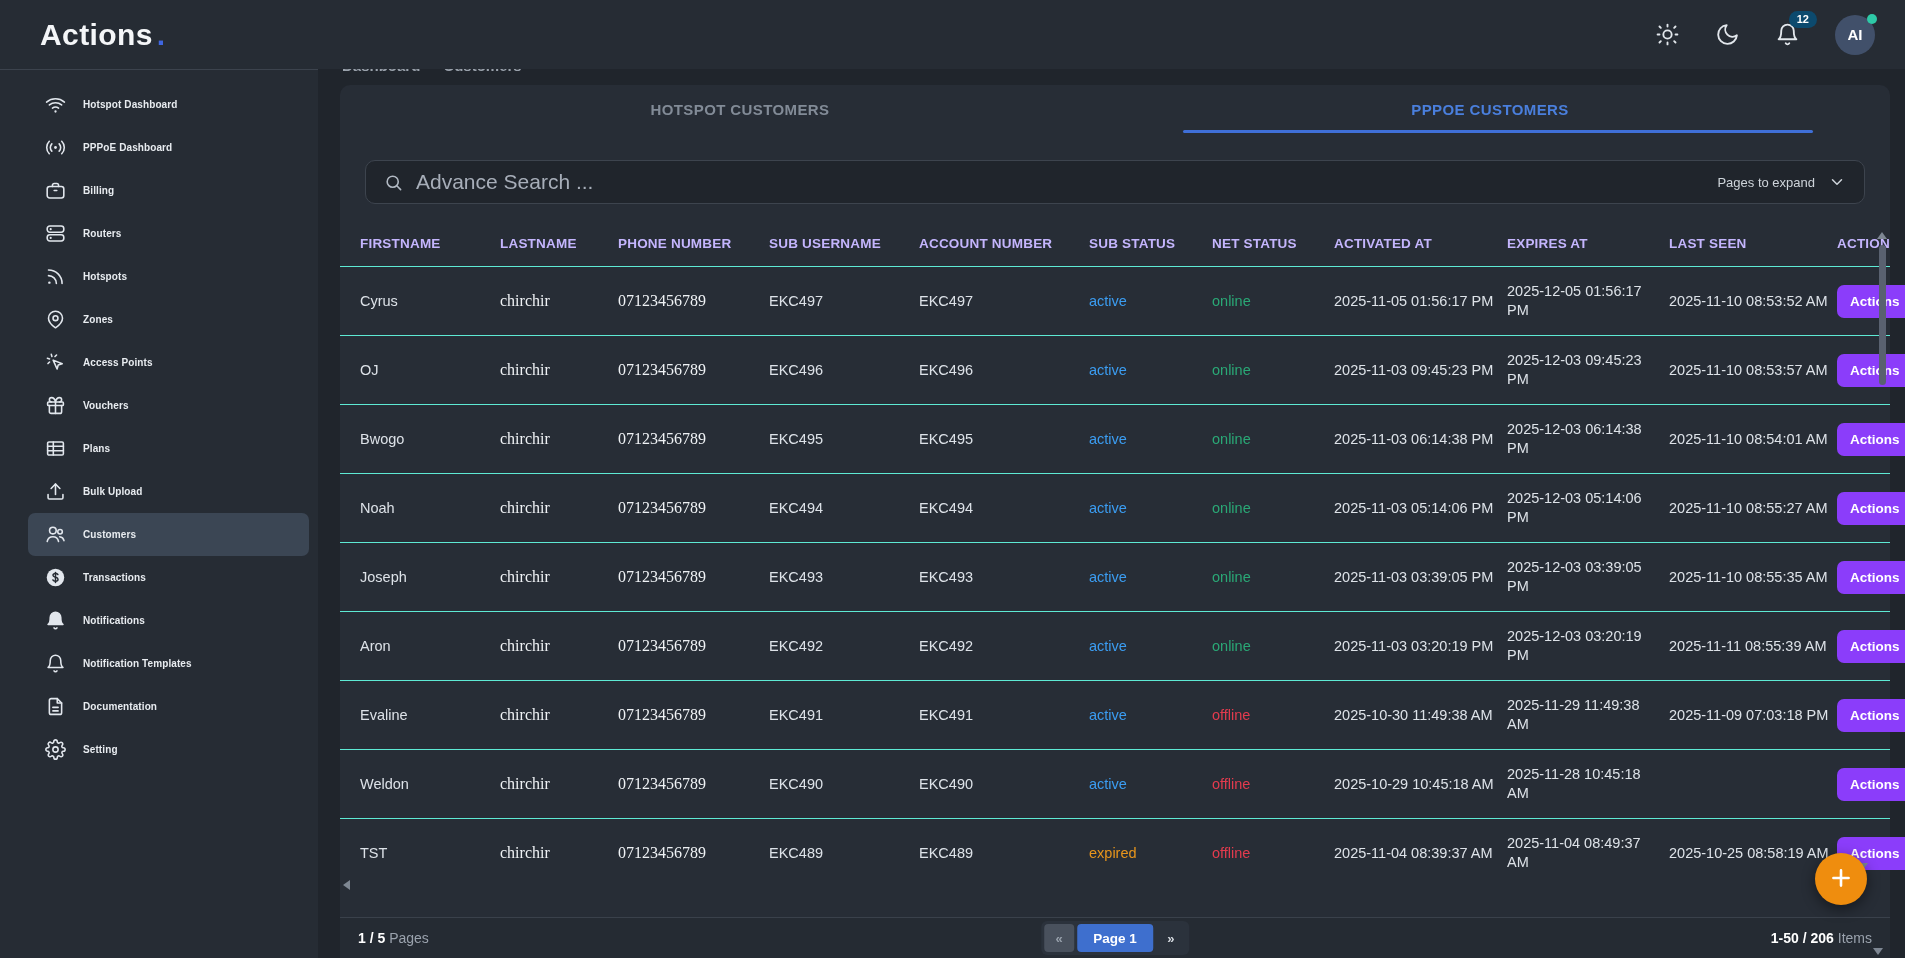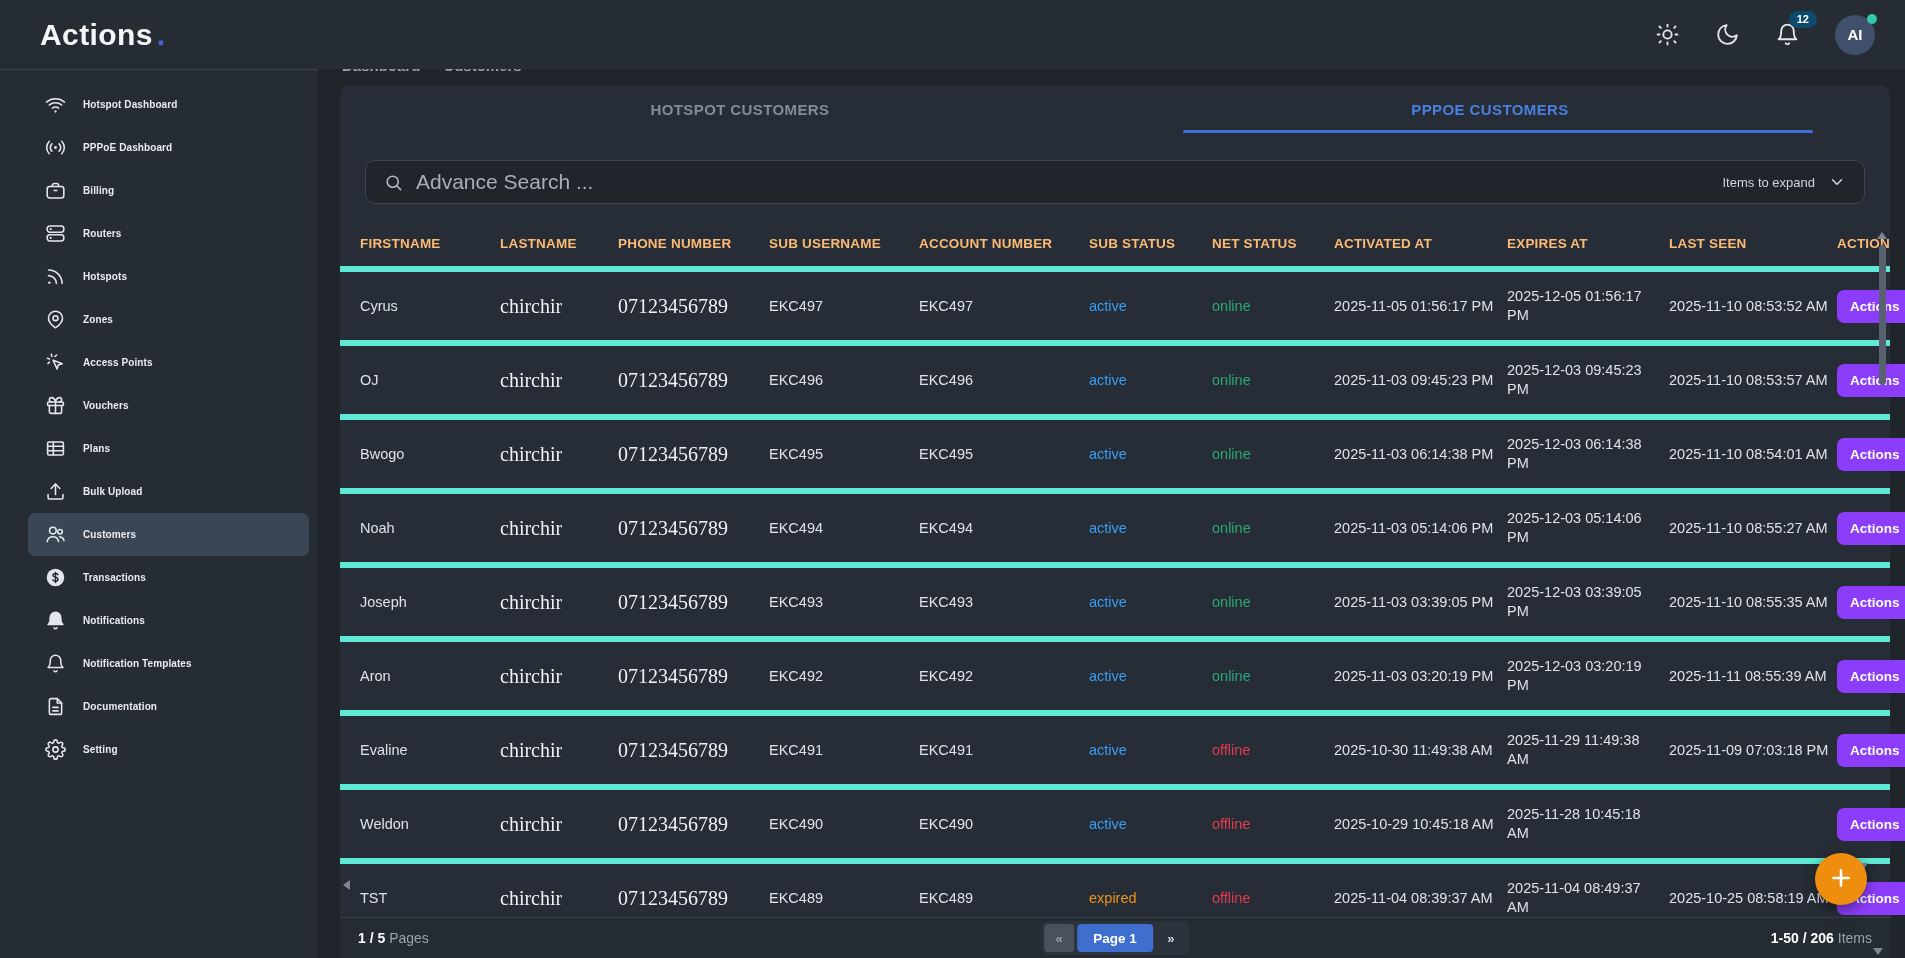--- a/index.html
+++ b/index.html
@@ -46,29 +46,29 @@
     display:flex;align-items:center;padding:0 18px;gap:13px;box-sizing:border-box;cursor:text;}
   .search-ic{width:19px;height:19px;color:#b2bac4;display:flex;}
   .search-ic svg{width:19px;height:19px;}
   .search-ph{font-size:21px;color:#a7aeb9;flex:1;}
   .expand-label{font-size:13px;color:#ced4da;}
   .chev{width:18px;height:18px;color:#ced4da;display:flex;}
   .chev svg{width:18px;height:18px;}
   
   .table-wrap{margin-top:20px;}
   table{width:100%;border-collapse:collapse;table-layout:fixed;}
-  th{font-size:13.5px;font-weight:700;color:#fdba74;text-align:left;padding:12px 8px 15px 0;letter-spacing:.2px;}
+  th{font-size:13.5px;font-weight:700;color:#c4b5fd;text-align:left;padding:12px 8px 15px 0;letter-spacing:.2px;}
   th:first-child,td:first-child{padding-left:20px;}
   th:nth-child(1){width:132px}th:nth-child(2){width:110px}th:nth-child(3){width:143px}
   th:nth-child(4){width:142px}th:nth-child(5){width:162px}th:nth-child(6){width:115px}
   th:nth-child(7){width:114px}th:nth-child(8){width:165px}th:nth-child(9){width:154px}
   th:nth-child(10){width:160px}
   td{padding:0 8px 0 0;height:68px;font-size:14.5px;color:#dde2e8;vertical-align:middle;}
-  tbody tr{border-top:6px solid #5eead4;}
-  .c-serif span{font-family:"Liberation Serif",serif;font-size:20px;color:#eff2f5;text-align:right;}
+  tbody tr{border-top:1px solid #5eead4;}
+  .c-serif span{font-family:"Liberation Serif",serif;font-size:16px;color:#eff2f5;text-align:right;}
   .c-date span{font-size:14.5px;line-height:1.3;color:#dde2e8;display:block;}
   .st-active{color:#3b9df2}.st-expired{color:#e8951c}.st-online{color:#2aa876}.st-offline{color:#e23b4e}
   .actions-btn{background:#8b3dfa;border:none;color:#fff;font-weight:700;font-size:13.5px;padding:9px 13px;
     border-radius:7px;display:inline-flex;align-items:center;gap:7px;cursor:pointer;font-family:inherit;}
   
   .card-footer{position:absolute;left:0;right:0;bottom:0;height:41px;border-top:1px solid #3a414b;background:#252b33;
     display:flex;align-items:center;padding:0 18px;box-sizing:border-box;}
   .pages-info,.items-info{font-size:14px;color:#9aa2ad;}
   .pages-info b,.items-info b{color:#ffffff;font-weight:700;}
   .pager{position:absolute;left:50%;transform:translateX(-50%);display:flex;background:#2b323c;border-radius:6px;padding:3px;gap:3px;}
@@ -302,21 +302,21 @@
     </div>
 
     <div class="searchbar">
       <span class="search-ic">
           <svg viewBox="0 0 24 24" fill="none" stroke="currentColor" stroke-width="2" stroke-linecap="round" stroke-linejoin="round">
             <circle cx="11" cy="11" r="7"></circle>
             <path d="M16.5 16.5L21 21"></path>
           </svg>
         </span>
       <span class="search-ph">Advance Search ...</span>
-      <span class="expand-label">Items to expand</span>
+      <span class="expand-label">Pages to expand</span>
       <span class="chev">
           <svg viewBox="0 0 24 24" fill="none" stroke="currentColor" stroke-width="2" stroke-linecap="round" stroke-linejoin="round">
             <polyline points="6 9 12 15 18 9"></polyline>
           </svg>
         </span>
     </div>
 
     <div class="table-wrap">
       <table>
         <thead>

